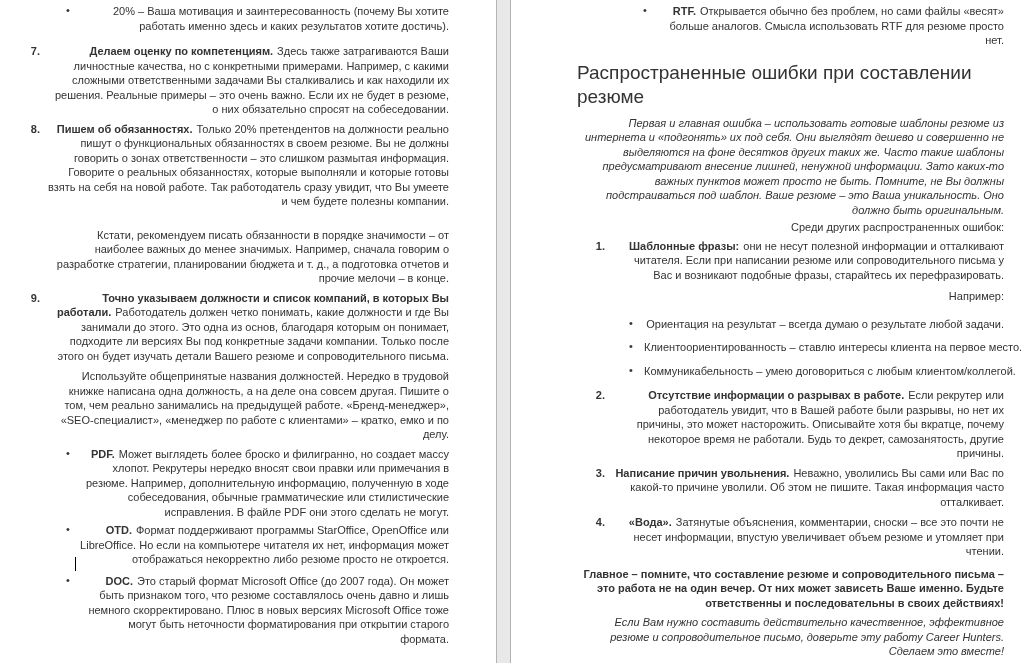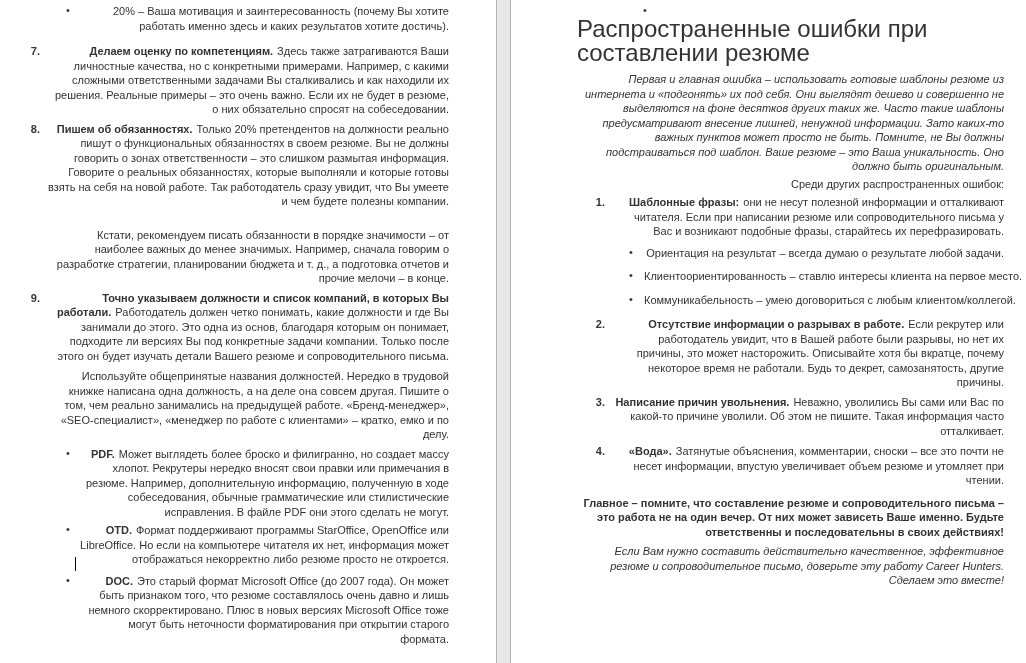--- a/index.html
+++ b/index.html
@@ -36,21 +36,21 @@
   .li-dot-sm{position:relative;padding-left:32px;}
   .li-dot-sm > .dot{position:absolute;left:17px;top:-1px;width:13px;}
   .oneline{white-space:nowrap;}
   .indent{margin-left:35px;}
   
   .mb3{margin-bottom:3px;font-style:italic;}.mb4{margin-bottom:4px;}.mb5{margin-bottom:5px;}
   .mb6{margin-bottom:6px;}.mb7{margin-bottom:7px;}.mb8{margin-bottom:8px;}
   .mb9{margin-bottom:9px;}.mb10{margin-bottom:10px;}.mb11{margin-bottom:11px;}
   .mb13{margin-bottom:13px;}
   h1.section{
-    font-size:24px;line-height:24px;font-weight:400;color:#333333;
+    font-size:19px;line-height:24px;font-weight:400;color:#333333;
     margin:4px 0 7px 0;letter-spacing:0;
   }
   .closing-bold{font-weight:bold;}
   .closing-italic{font-style:italic;}
   #text-cursor{
     position:absolute;left:75px;top:557px;width:1px;height:14px;background:#000000;
   }
 </style>
 </head>
 <body>
@@ -100,32 +100,34 @@
     </div>
 
   </div>
 
   <div id="page-gap"></div>
 
   <div class="page" id="page-right">
 
     <div class="li-dot mb13">
       <span class="dot">•</span>
+      <p><b class="lead">RTF.</b><span>Открывается обычно без проблем, но сами файлы «весят» больше аналогов. Смысла использовать RTF для резюме просто нет.</span></p>
     </div>
 
 
     <h1 class="section">Распространенные ошибки при составлении резюме</h1>
 
     <p class="mb3">Первая и главная ошибка – использовать готовые шаблоны резюме из интернета и «подгонять» их под себя. Они выглядят дешево и совершенно не выделяются на фоне десятков других таких же. Часто такие шаблоны предусматривают внесение лишней, ненужной информации. Зато каких-то важных пунктов может просто не быть. Помните, не Вы должны подстраиваться под шаблон. Ваше резюме – это Ваша уникальность. Оно должно быть оригинальным.</p>
 
     <p class="mb4">Среди других распространенных ошибок:</p>
 
     <div class="li-num-r mb10">
       <span class="num">1.</span>
       <p class="mb7"><b class="lead">Шаблонные фразы:</b><span>они не несут полезной информации и отталкивают читателя. Если при написании резюме или сопроводительного письма у Вас и возникают подобные фразы, старайтесь их перефразировать.</span></p>
+      <p class="mb13">Например:</p>
       <div class="li-dot-sm mb9 oneline">
         <span class="dot">•</span>
         <p>Ориентация на результат – всегда думаю о результате любой задачи.</p>
       </div>
       <div class="li-dot-sm mb9 oneline">
         <span class="dot">•</span>
         <p>Клиентоориентированность – ставлю интересы клиента на первое место.</p>
       </div>
       <div class="li-dot-sm oneline">
         <span class="dot">•</span>

